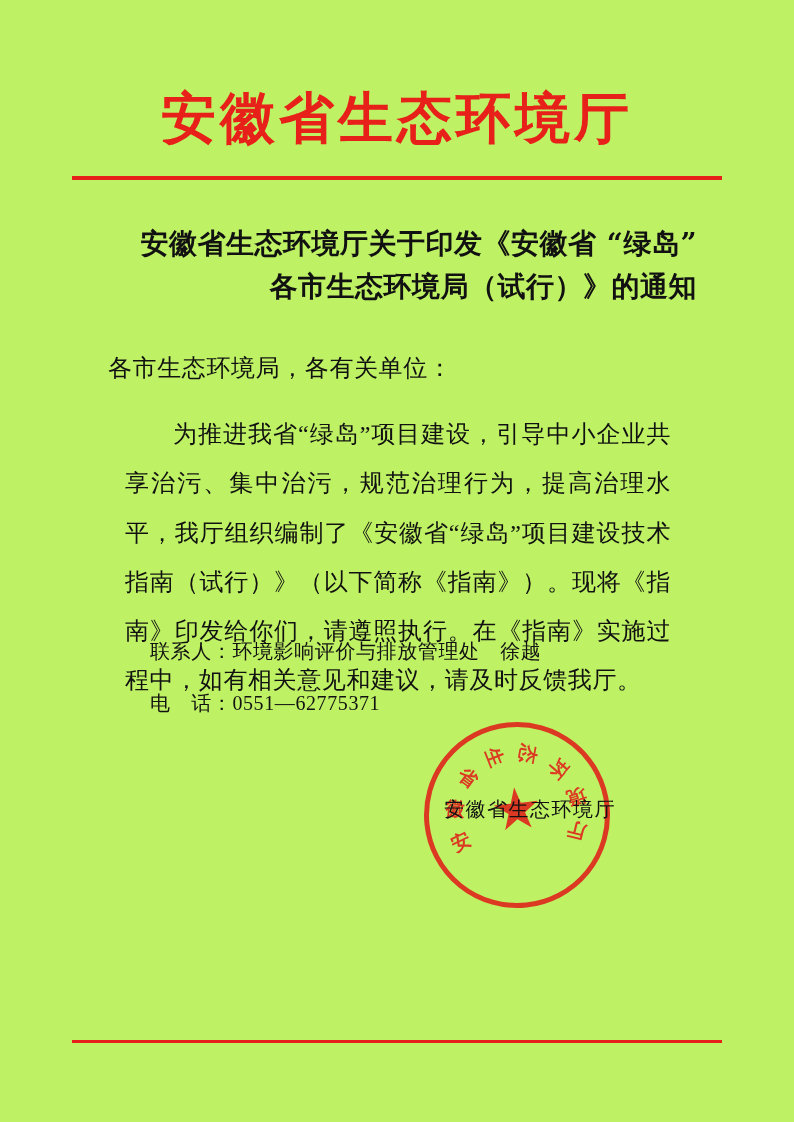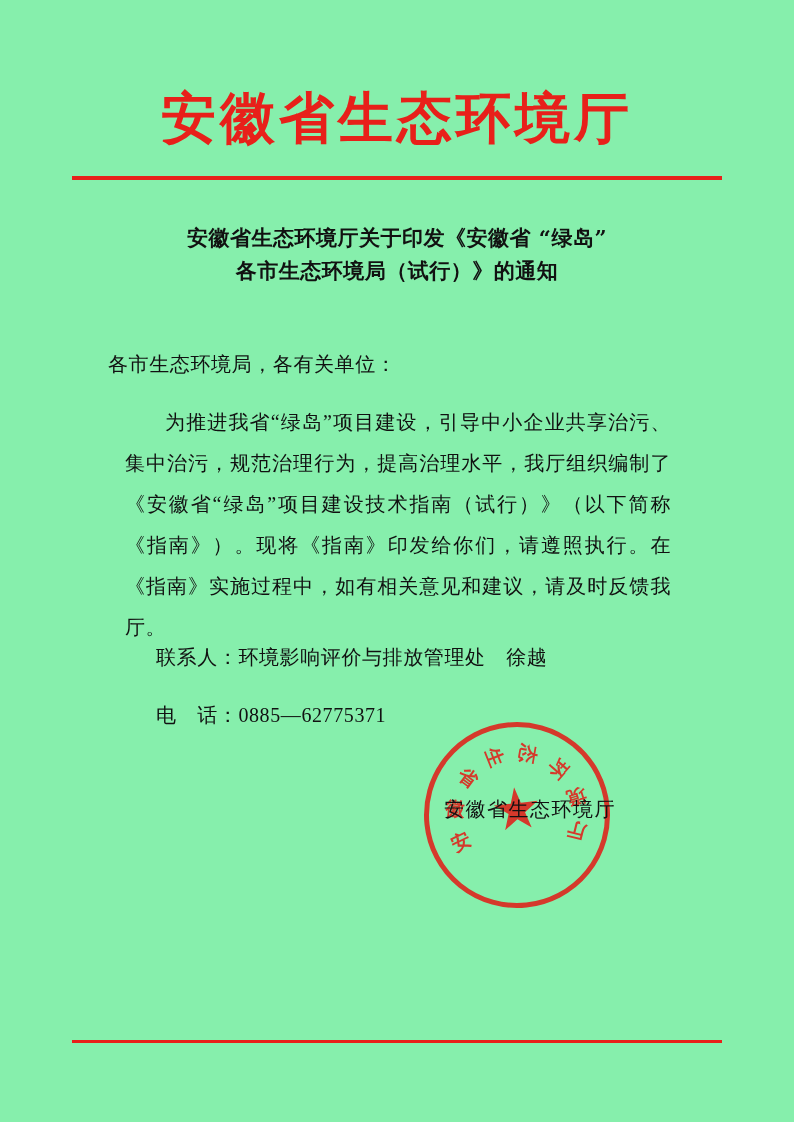--- a/index.html
+++ b/index.html
@@ -10,21 +10,21 @@
   body {
     width: 794px;
     height: 1122px;
     position: relative;
     font-family: "Liberation Serif", "DejaVu Serif", serif;
     overflow: hidden;
   }
   .page {
     position: absolute;
     inset: 0;
-    background: #86efac;
+    background: #bef264;
   }
 
   
   .letterhead {
     position: absolute;
     top: 88px;
     left: 0;
     right: 0;
     text-align: center;
   }
@@ -46,39 +46,39 @@
     height: 4px;
     background: #e8201a;
   }
 
   
   .doc-title {
     position: absolute;
     top: 222px;
     left: 97px;
     width: 600px;
-    text-align: center;
+    text-align: right;
     font-family: "DejaVu Serif", "Liberation Serif", serif;
     font-weight: bold;
-    font-size: 21px;
+    font-size: 28px;
     line-height: 1.55;
     color: #111;
     letter-spacing: 0.5px;
   }
   .doc-title .line2 {
     display: block;
   }
 
   
   .body-block {
     position: absolute;
     top: 344px;
     left: 108px;
     width: 580px;
-    font-size: 20px;
+    font-size: 24px;
     line-height: 2.05;
     color: #111;
     letter-spacing: 0.6px;
     text-align: justify;
   }
   .salutation {
     margin: 0 0 2px 0;
   }
   .para {
     margin: 17px;
@@ -90,21 +90,21 @@
     position: absolute;
     top: 620px;
     left: 140px;
     width: 560px;
     font-size: 20px;
     line-height: 2.1;
     color: #111;
     letter-spacing: 0.6px;
   }
   .contact-line {
-    margin: 16px;
+    margin: 10px;
     white-space: pre;
   }
 
   
   .sign-block {
     position: absolute;
     top: 790px;
     left: 400px;
     width: 260px;
     text-align: center;
@@ -194,21 +194,21 @@
     <span class="line2">各市生态环境局（试行）》的通知</span>
   </div>
 
   <div class="body-block">
     <p class="salutation">各市生态环境局，各有关单位：</p>
     <p class="para">为推进我省“绿岛”项目建设，引导中小企业共享治污、集中治污，规范治理行为，提高治理水平，我厅组织编制了《安徽省“绿岛”项目建设技术指南（试行）》（以下简称《指南》）。现将《指南》印发给你们，请遵照执行。在《指南》实施过程中，如有相关意见和建议，请及时反馈我厅。</p>
   </div>
 
   <div class="contact-block">
     <p class="contact-line">联系人：环境影响评价与排放管理处　徐越</p>
-    <p class="contact-line">电　话：0885—62775371</p>
+    <p class="contact-line">电　话：0551—62775371</p>
   </div>
 
   <div class="seal">
     <div class="seal-inner">
       <div class="seal-star"></div>
       <div class="seal-arc-text" id="seal-arc">
           <span style="transform: rotate(-110deg) translate(0px, -62px) rotate(90deg) translate(-50%, -50%);">安</span>
           <span style="transform: rotate(-78.5714deg) translate(0px, -62px) rotate(90deg) translate(-50%, -50%);">徽</span>
           <span style="transform: rotate(-47.1429deg) translate(0px, -62px) rotate(90deg) translate(-50%, -50%);">省</span>
           <span style="transform: rotate(-15.7143deg) translate(0px, -62px) rotate(90deg) translate(-50%, -50%);">生</span>

